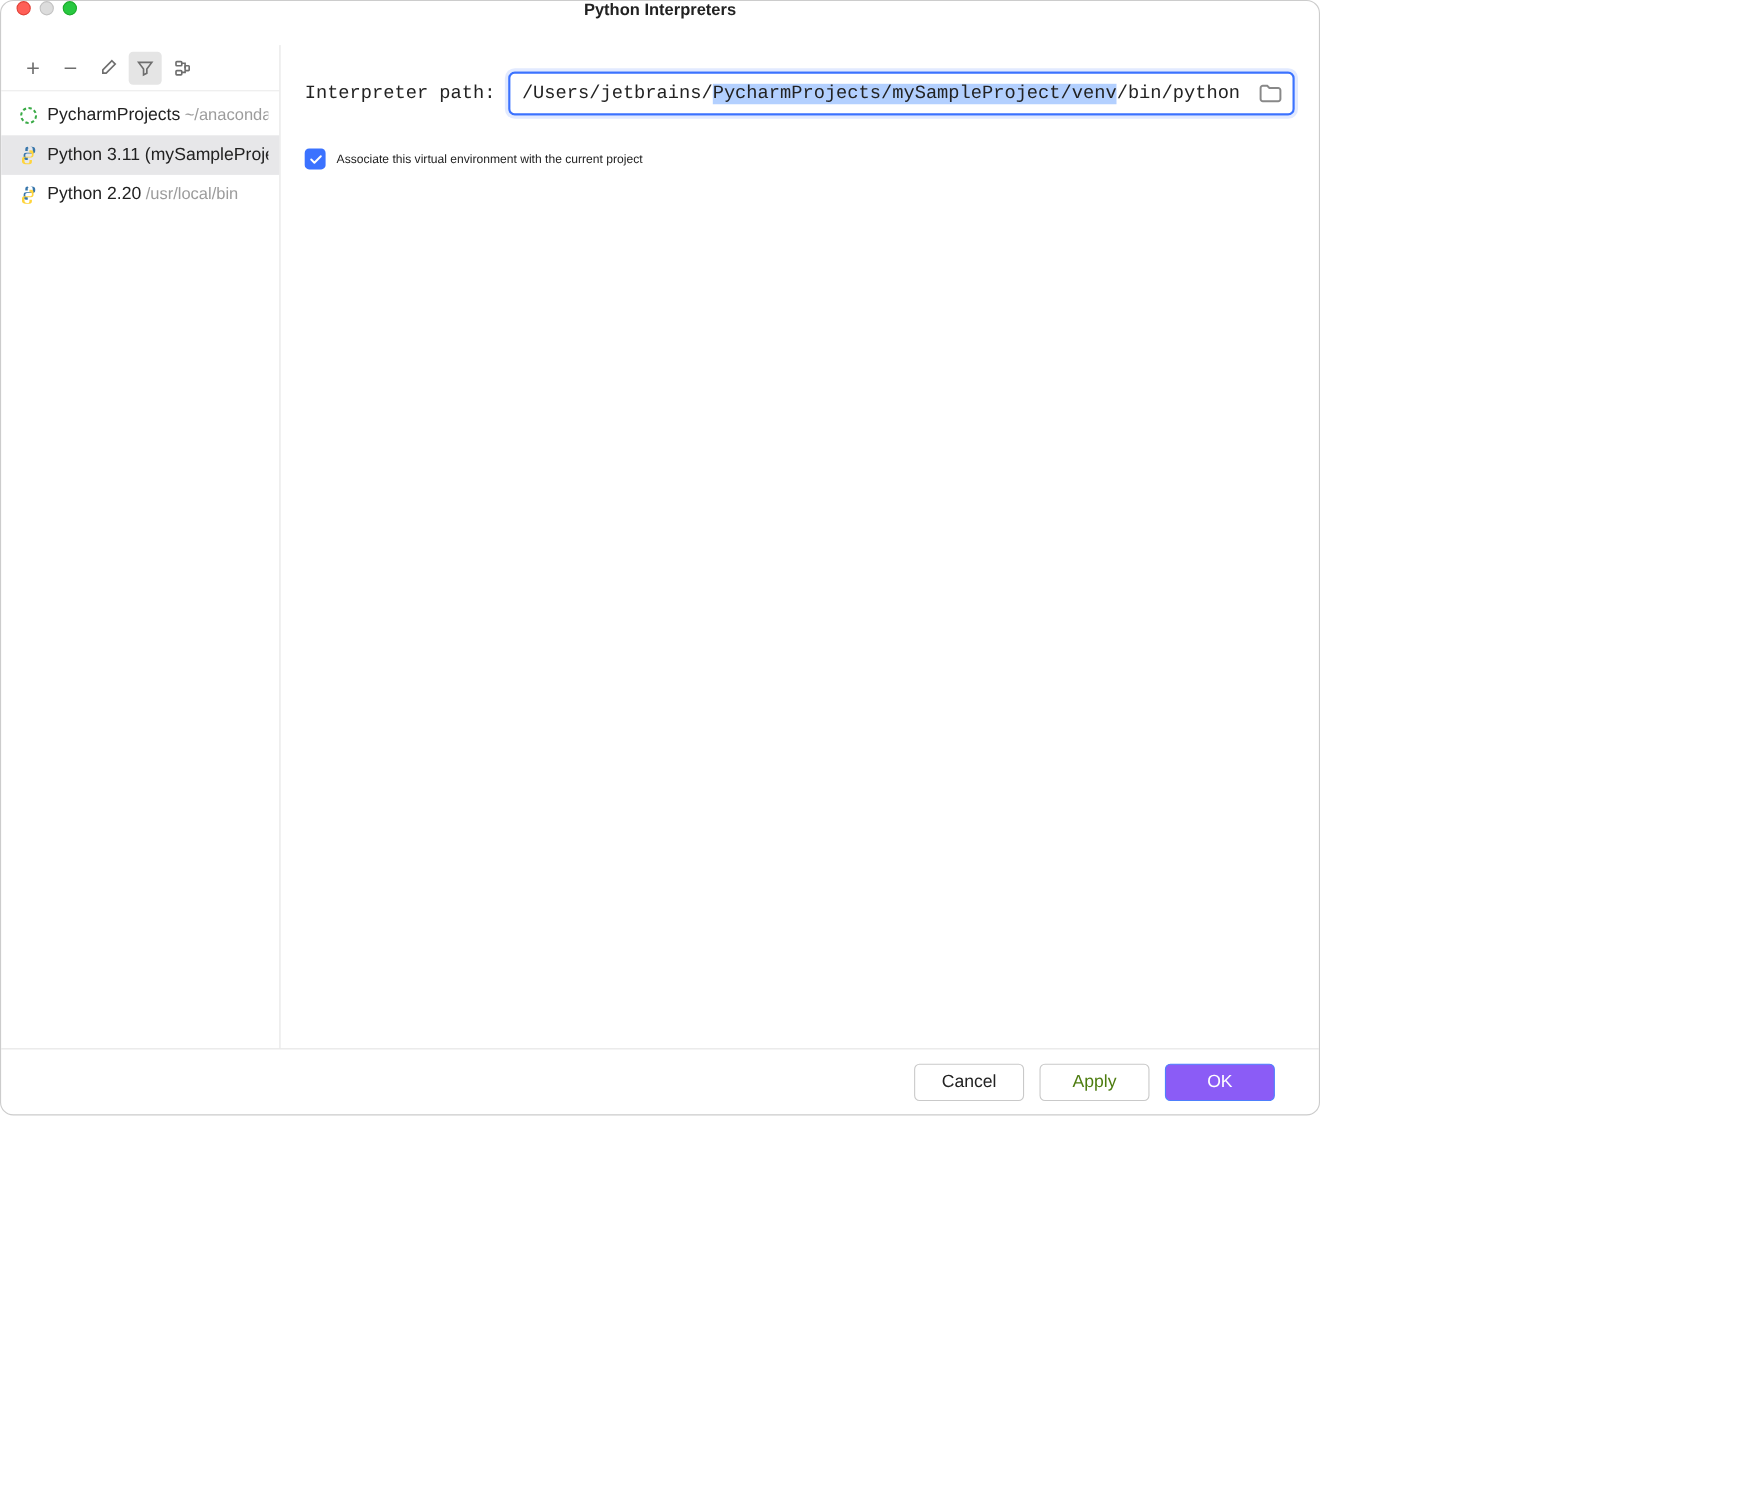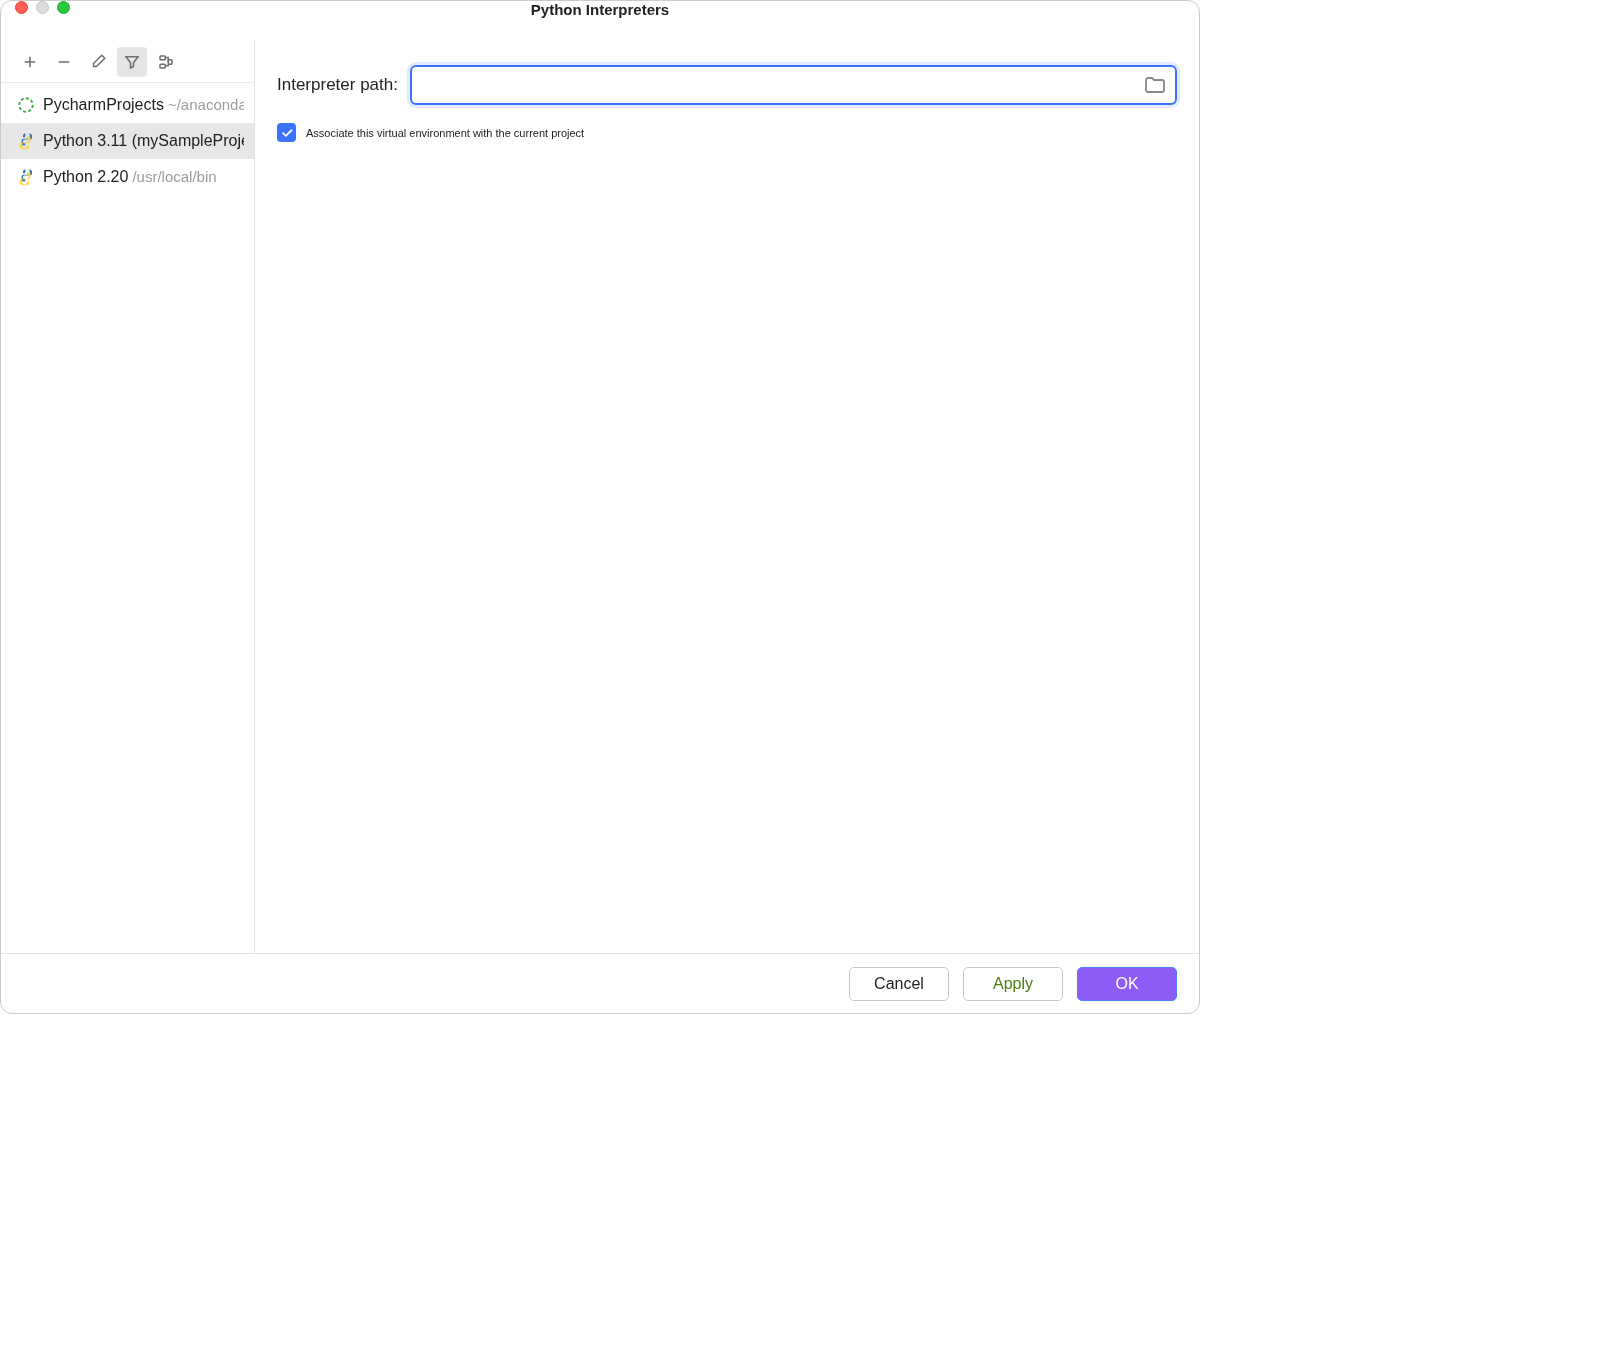--- a/index.html
+++ b/index.html
@@ -85,21 +85,22 @@
   .interp-label { overflow: hidden; text-overflow: clip; }
   .interp-sub { color: #9c9c9c; font-size: 15px; margin-left: 4px; }
   .main {
     flex: 1;
     padding: 24px 22px 0 22px;
   }
   .field-row {
     display: flex;
     align-items: center;
     gap: 12px;
-    margin-bottom: 18px;
+    margin-bottom: 30px;
+    font-family: Liberation Mono, monospace;
   }
   .field-label {
     font-size: 17px;
     color: #222;
     white-space: nowrap;
   }
   .path-input-wrap {
     flex: 1;
     position: relative;
     border: 2px solid #3b72ff;
@@ -141,21 +142,21 @@
     flex-shrink: 0;
   }
   .chk svg { width: 14px; height: 14px; }
   .chk-label { font-size: 11px; color: #222; }
   .footer {
     height: 60px;
     border-top: 1px solid #e3e3e3;
     display: flex;
     justify-content: flex-end;
     align-items: center;
-    padding: 0 22px;
+    padding: 0 40px;
     gap: 14px;
   }
   .btn {
     height: 34px;
     min-width: 100px;
     padding: 0 20px;
     border-radius: 5px;
     font-size: 16px;
     display: flex; align-items: center; justify-content: center;
     border: 1px solid #c9c9c9;
@@ -248,20 +249,21 @@
           <span>Python 2.20</span><span class="interp-sub">/usr/local/bin</span>
         </span>
       </div>
     </div>
   </div>
 
   <div class="main">
     <div class="field-row">
       <span class="field-label">Interpreter path:</span>
       <div class="path-input-wrap">
+        <span class="path-text"><span class="path-prefix">/Users/jetbrains/</span><span class="path-highlight">PycharmProjects/mySampleProject/venv</span><span>/bin/python</span></span>
         <div class="browse-btn">
           <svg viewBox="0 0 24 24" fill="none" stroke="currentColor" stroke-width="1.8">
               <path d="M3 7c0-1 1-2 2-2h4l2 2h8c1 0 2 1 2 2v8c0 1-1 2-2 2H5c-1 0-2-1-2-2V7z"></path>
             </svg>
         </div>
       </div>
     </div>
     <div class="chk-row">
       <div class="chk">
         <svg viewBox="0 0 24 24" fill="none" stroke="currentColor" stroke-width="3" stroke-linecap="round" stroke-linejoin="round">

